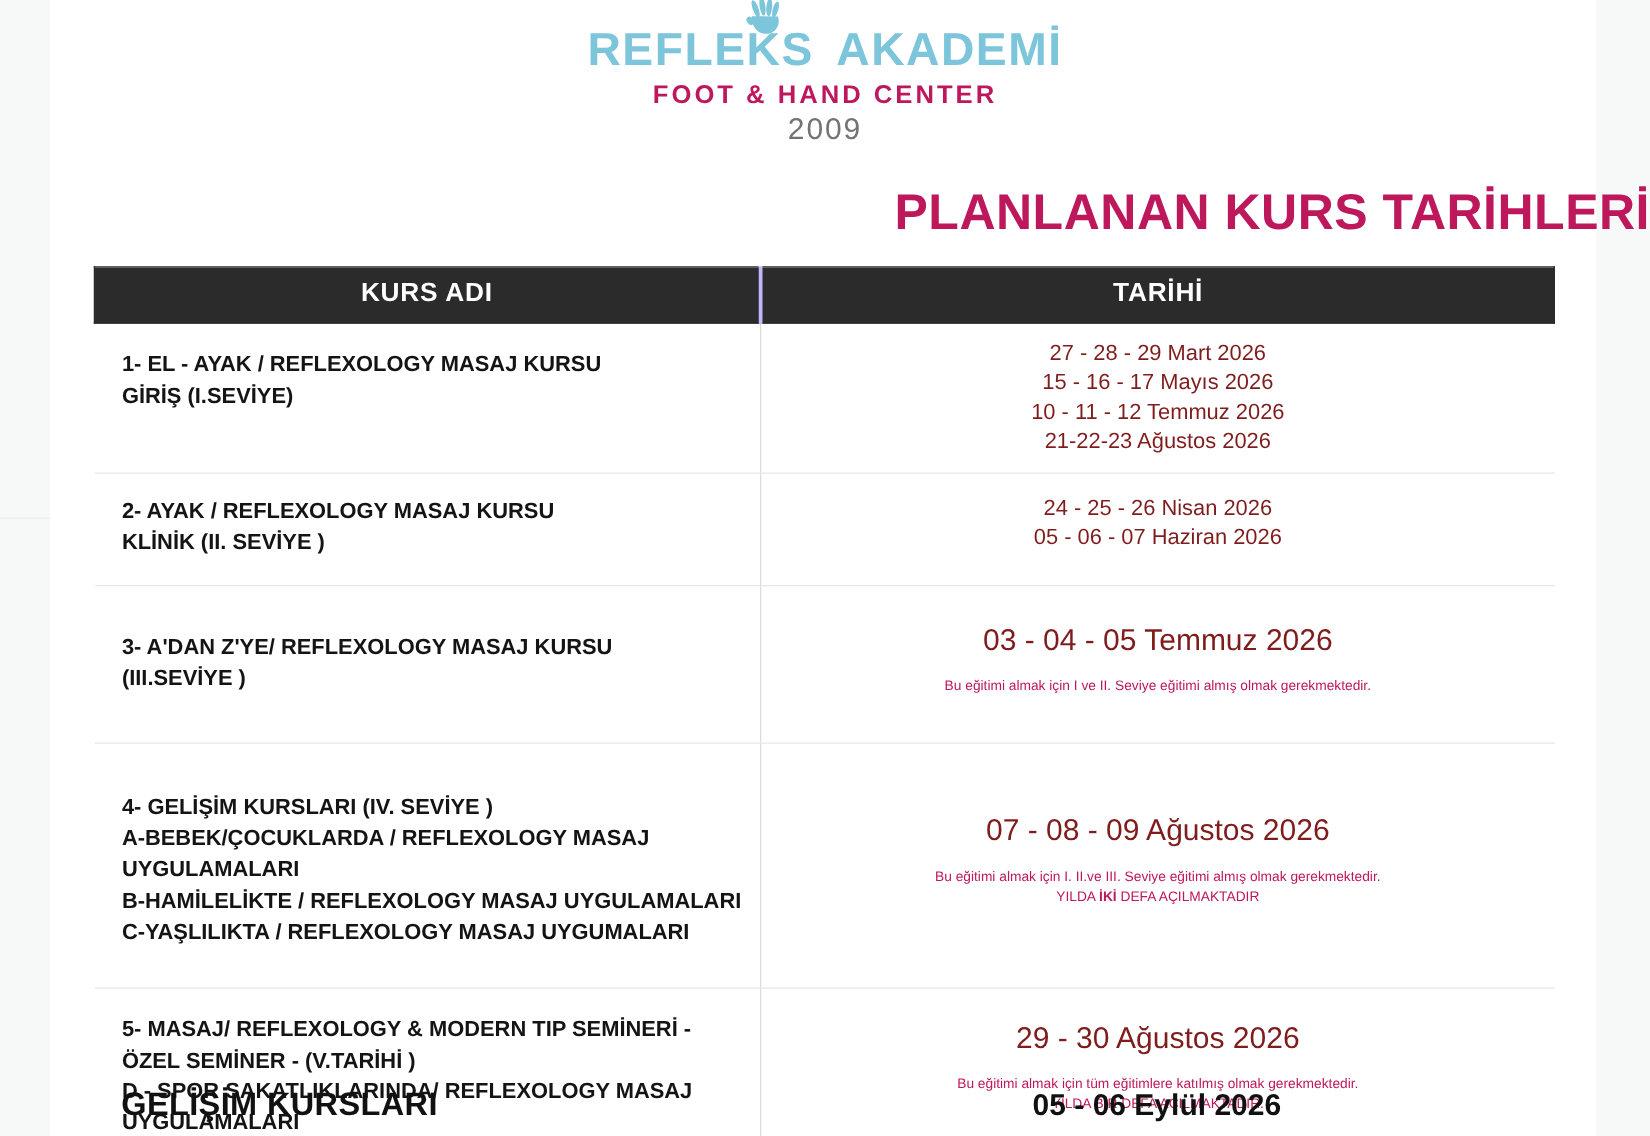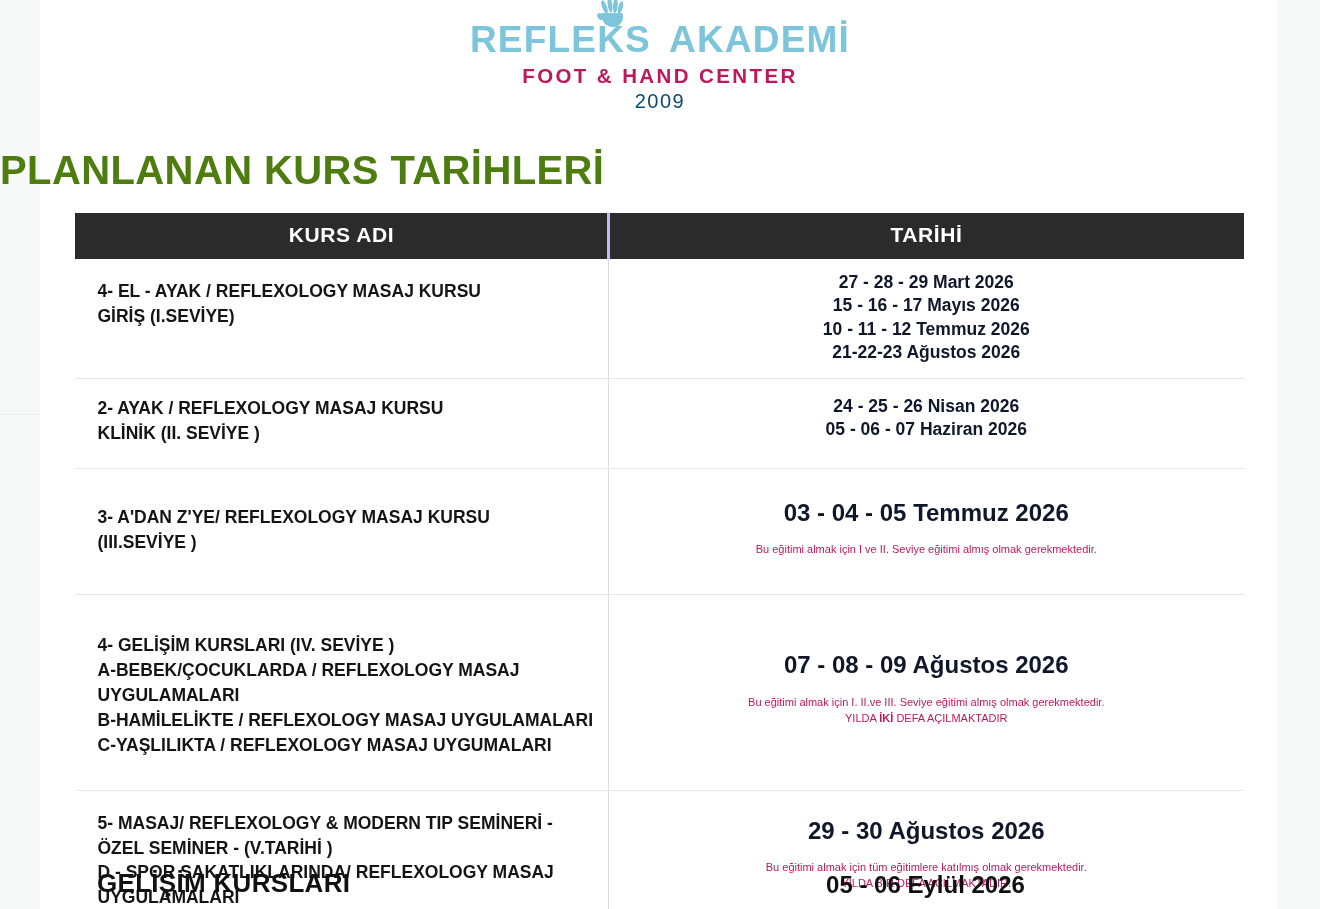--- a/index.html
+++ b/index.html
@@ -70,35 +70,35 @@
   }
   .logo-sub {
     margin-top: 2px;
     font-size: 20.5px;
     font-weight: 700;
     letter-spacing: 2.4px;
     color: #be185d;
   }
   .logo-year {
     margin-top: 2px;
-    font-size: 20px;
+    font-size: 24px;
     font-weight: 400;
     letter-spacing: 1.5px;
-    color: #0c4a6e;
+    color: #737373;
   }
 
   
   .page-title {
     position: absolute;
     left: 0; top: 148px;
     width: 1320px;
-    text-align: left;
+    text-align: right;
     font-size: 40px;
     font-weight: 700;
-    color: #4d7c0f;
+    color: #be185d;
     letter-spacing: 0.4px;
   }
 
   
   .course-table {
     position: absolute;
     left: 75px;
     top: 213px;
     width: 1168px;
     border-collapse: collapse;
@@ -132,22 +132,22 @@
     color: #141414;
     line-height: 1.42;
   }
   .course-table tbody td.cell-date {
     padding: 12px 18px 14px;
     text-align: center;
   }
 
   .dates-block {
     font-size: 17.5px;
-    font-weight: 700;
-    color: #0f172a;
+    font-weight: 400;
+    color: #7f1d1d;
     line-height: 1.33;
   }
   .dates-block.large {
     font-size: 24px;
     line-height: 1.3;
   }
   .dates-block .date-line { display: block; }
 
   .note {
     margin-top: 14px;
@@ -235,21 +235,21 @@
     </colgroup>
     <thead>
       <tr>
         <th class="th-name">KURS ADI</th>
         <th class="th-date">TARİHİ</th>
       </tr>
     </thead>
     <tbody>
         <tr data-row="1">
           <td class="cell-name">
-            <span style="display: block;">4- EL - AYAK /  REFLEXOLOGY MASAJ KURSU</span>
+            <span style="display: block;">1- EL - AYAK /  REFLEXOLOGY MASAJ KURSU</span>
             <span style="display: block;">GİRİŞ (I.SEVİYE)</span>
           </td>
           <td class="cell-date">
             <div class="dates-block">
               <span class="date-line">27 - 28 - 29  Mart 2026</span>
               <span class="date-line">15 - 16 - 17  Mayıs 2026</span>
               <span class="date-line">10 - 11 - 12  Temmuz 2026</span>
               <span class="date-line">21-22-23  Ağustos 2026</span>
             </div>
           </td>

